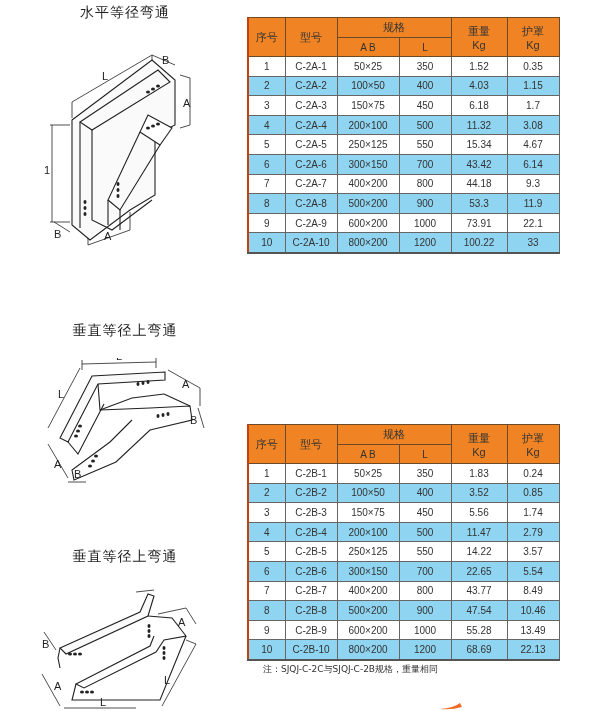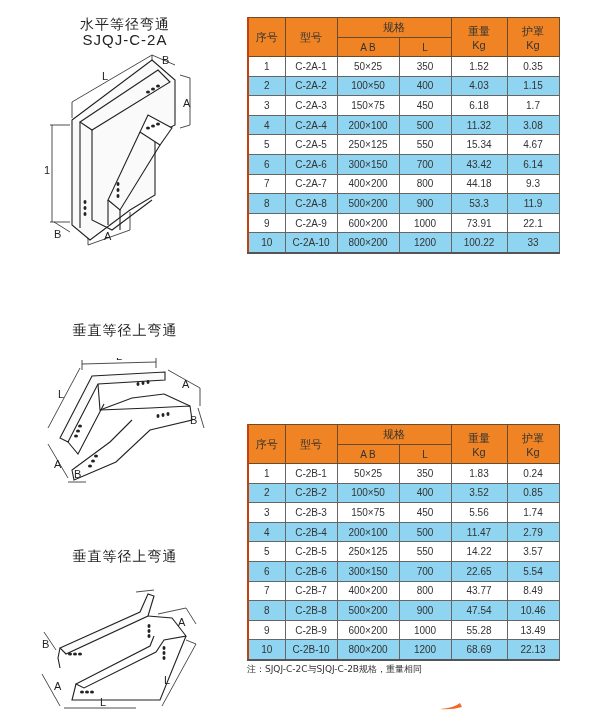--- a/index.html
+++ b/index.html
@@ -10,29 +10,28 @@
   .fig-title .t2 { font-family:"Liberation Sans",sans-serif; font-size:15px; letter-spacing:1px; }
   .drawing { position:absolute; }
   .spec-table { position:absolute; border-collapse:collapse; table-layout:fixed;
                 border-left:2px solid #c2410c; border-bottom:2px solid #555; border-right:1px solid #555;
                 font-family:"Liberation Sans",sans-serif; font-size:10px; color:#333;padding-left:12px; }
   .spec-table th { background:#f08424; color:#333; font-weight:normal; border:1px solid #6b4a2a; padding:0; }
   .spec-table th.big { font-size:11px; }
   .spec-table td { border:1px solid #666; text-align:center; padding:0; height:18.6px; }
   .spec-table tr.alt td { background:#8fd4f0; }
   .spec-table tr.white td { background:#ffffff; }
-  .note { position:absolute; font-size:9px; color:#333; font-family:"DejaVu Sans",sans-serif; }
+  .note { position:absolute; font-size:9px; color:#333; font-family:"DejaVu Sans",sans-serif;margin-left:16px; }
   .deco { position:absolute; }
 </style>
 </head>
 <body>
 
-<div class="fig-title" style="left:60px;top:16px;width:130px;">
+<div class="fig-title" style="left:60px;top:4px;width:130px;">
   <div class="t1">水平等径弯通</div>
-  <div class="t2">SJQJ-C-2A</div>
 </div>
 
 <svg class="drawing" style="left:40px;top:50px;" width="170" height="200" viewBox="0 0 170 200" fill="none" stroke="#222" stroke-width="1.1">
 
   <path d="M32 70 L112 10 L135 30 L135 75 L115 85 L115 145 L90 160 L50 190 L32 175 Z" fill="#fafafa"></path>
   <path d="M40 72 L118 20 L130 32 L52 80 Z"></path>
   <path d="M52 80 L52 170 L72 180 L112 150"></path>
   <path d="M40 72 L40 178"></path>
 
   <path d="M108 65 L100 82 L120 95 L132 78 Z" fill="#fff"></path>

